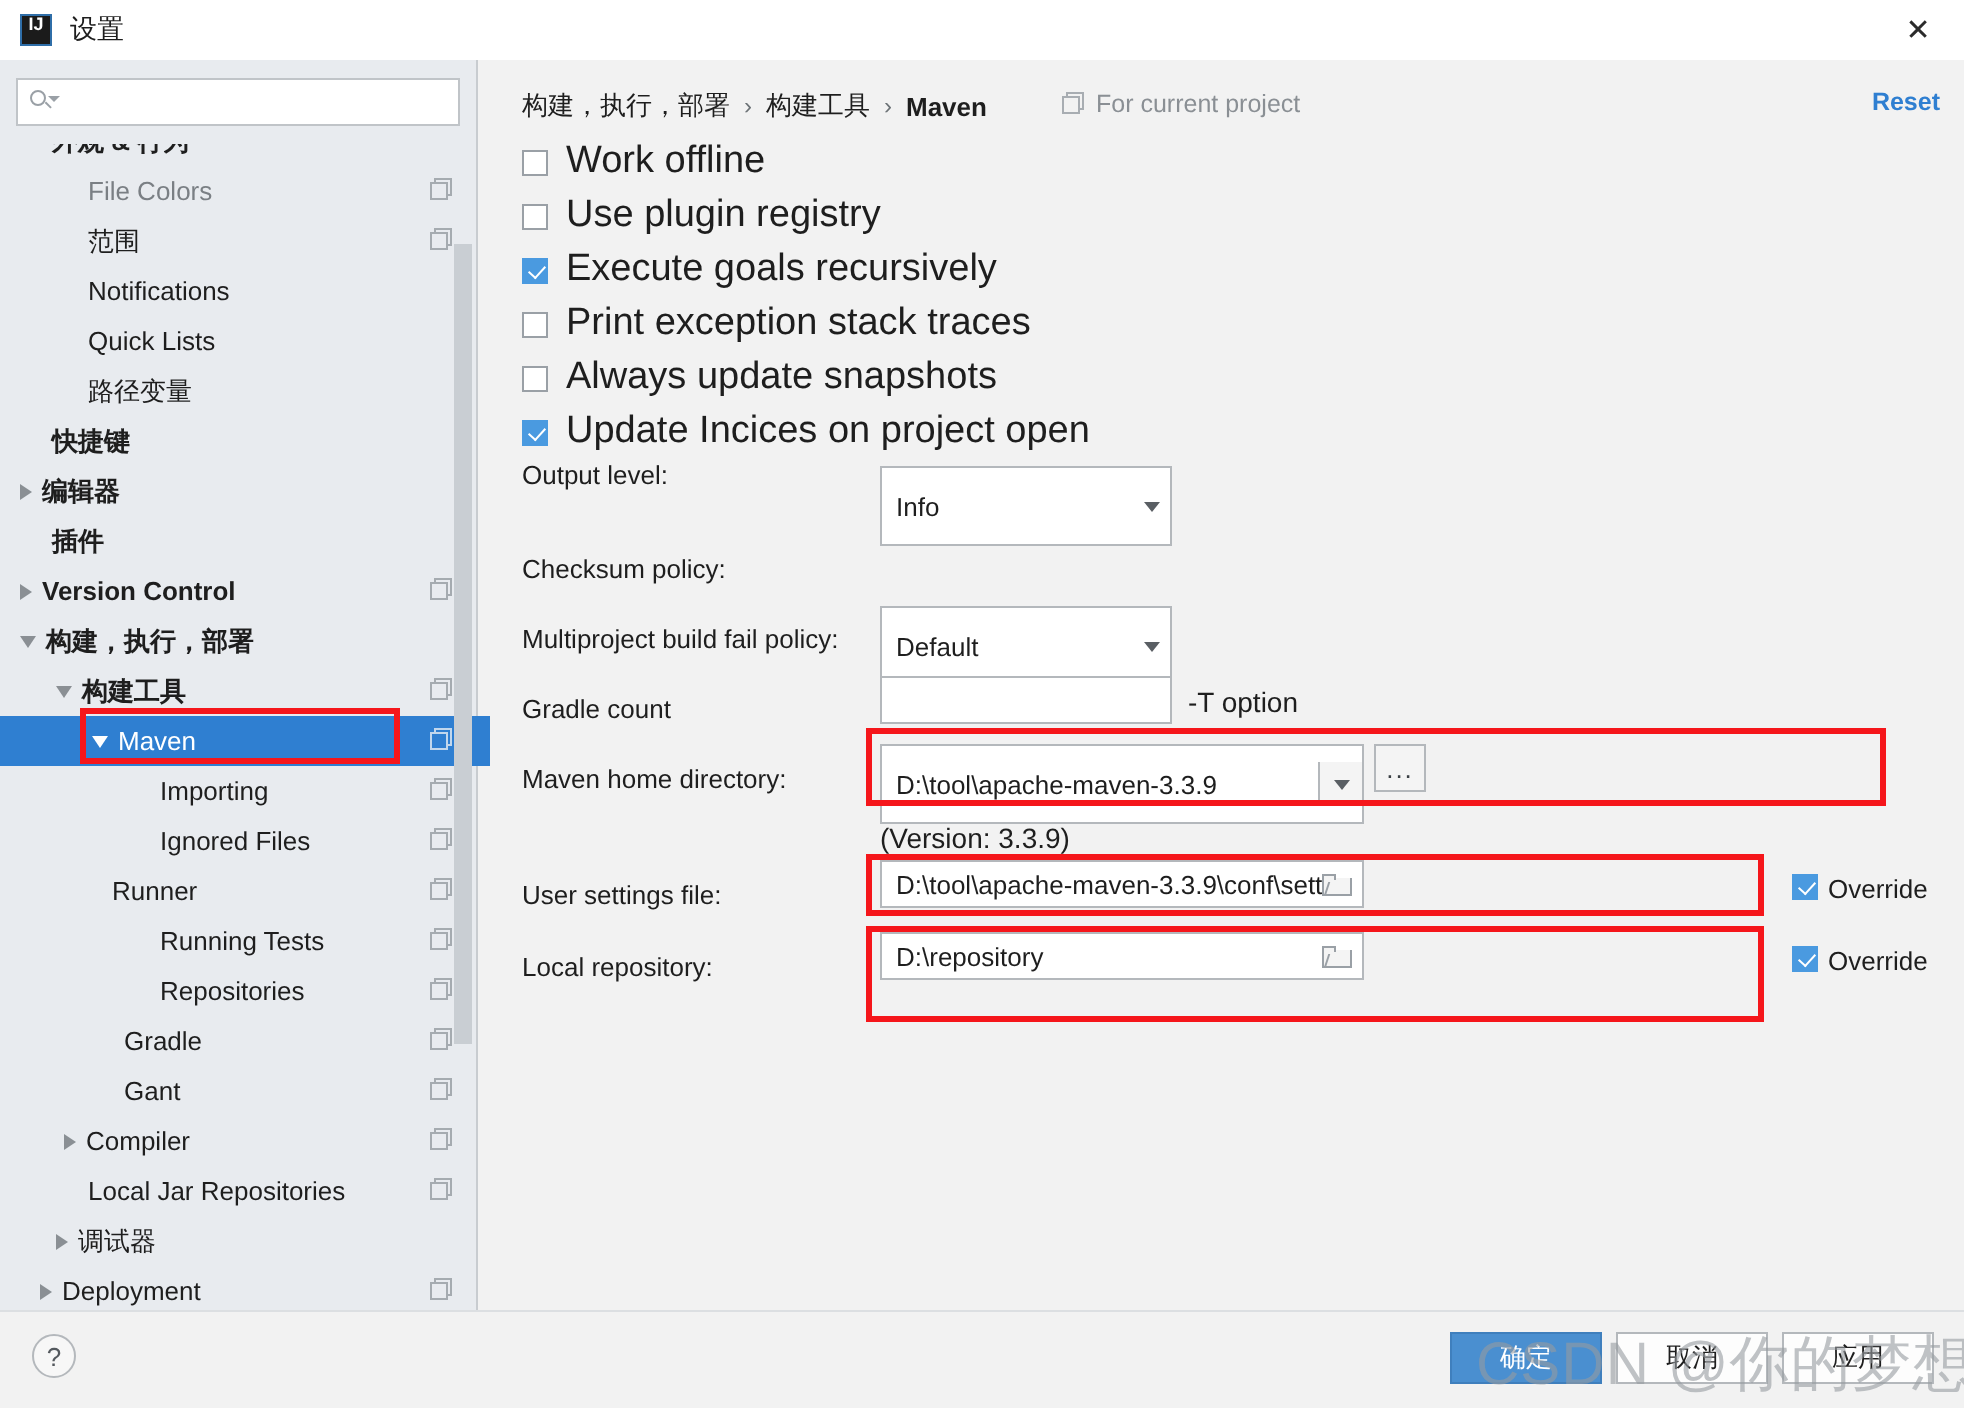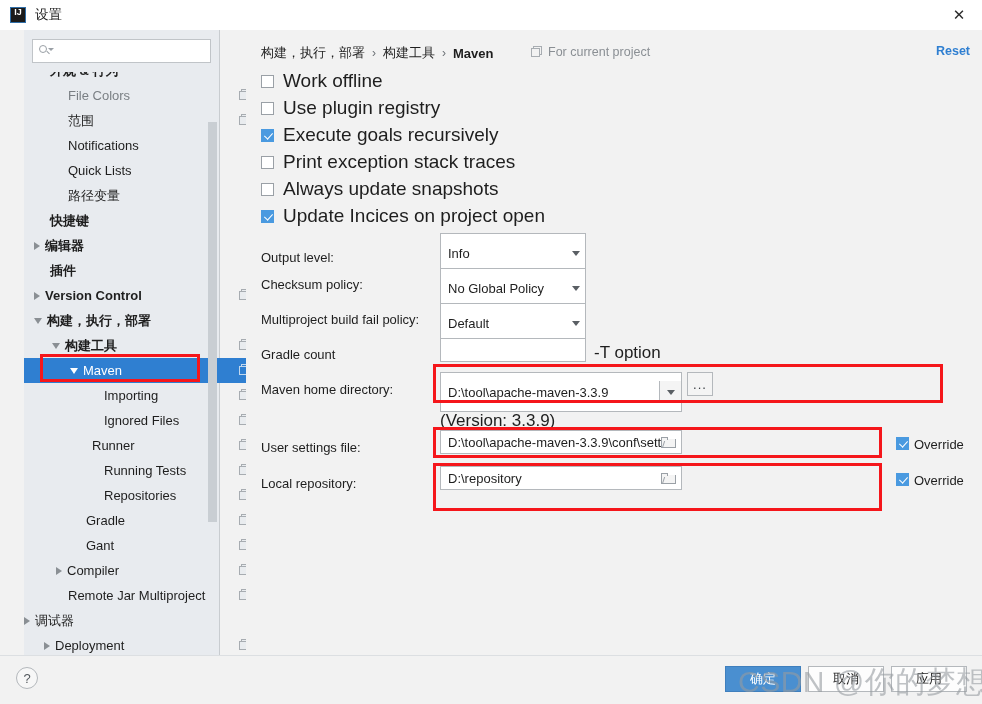--- a/index.html
+++ b/index.html
@@ -49,24 +49,23 @@
     position: absolute; right: 0; top: 0;
     width: 46px; height: 30px;
     display: flex; align-items: center; justify-content: center;
     font-size: 15px; color: #2b2b2b;
     cursor: default;
   }
 
   
   .sidebar {
     position: absolute; left: 0; top: 30px;
-    width: 196px; height: 625px;
+    width: 239px; height: 625px;
     background: #e8ebef;
     border-right: 1px solid #c8ccd0;
-    margin-left: 24px;
   }
   .search-wrap {
     margin: 9px 8px 0 8px;
     height: 24px;
     background: #ffffff;
     border: 1px solid #c0c4c8;
     display: flex; align-items: center;
     padding: 0 5px;
   }
   .search-icon { width: 14px; height: 14px; flex: none; position: relative; }
@@ -255,21 +254,21 @@
   .tfield {
     position: absolute;
     height: 24px;
     background: #ffffff;
     border: 1px solid #b4b8bc;
     display: flex; align-items: center;
     padding: 0 5px 0 7px;
     font-size: 13px;
   }
   .tfield .tval { flex: 1; white-space: nowrap; overflow: hidden; }
-  .hint { position: absolute; font-size: 17px; color: #1e1e1e; }
+  .hint { position: absolute; font-size: 14px; color: #1e1e1e; }
 
   .folder-ico { width: 15px; height: 12px; position: relative; flex: none; }
   .folder-ico .bd {
     position: absolute; left: 0; bottom: 0; width: 15px; height: 9px;
     border: 1.2px solid #9aa0a6; border-top: none;
     background: #f4f4f4;
   }
   .folder-ico .tab {
     position: absolute; left: 0; top: 1px; width: 7px; height: 3px;
     border: 1.2px solid #9aa0a6; border-bottom: none;
@@ -448,21 +447,21 @@
             </span>
           </div>
           <div class="tnode" style="padding-left: 64px;">
             <span class="twist none" style="width: 11px;"></span>
             <span class="tlabel">Ignored Files</span>
             <span class="copy-ico">
               <span class="b"></span>
               <span class="f"></span>
             </span>
           </div>
-          <div class="tnode" style="padding-left: 52px;">
+          <div class="tnode" style="padding-left: 40px;">
             <span class="twist none" style="width: 11px;"></span>
             <span class="tlabel">Runner</span>
             <span class="copy-ico">
               <span class="b"></span>
               <span class="f"></span>
             </span>
           </div>
           <div class="tnode" style="padding-left: 64px;">
             <span class="twist none" style="width: 11px;"></span>
             <span class="tlabel">Running Tests</span>
@@ -498,27 +497,27 @@
           <div class="tnode" style="padding-left: 32px;">
             <span class="twist closed"></span>
             <span class="tlabel">Compiler</span>
             <span class="copy-ico">
               <span class="b"></span>
               <span class="f"></span>
             </span>
           </div>
           <div class="tnode" style="padding-left: 28px;">
             <span class="twist none" style="width: 11px;"></span>
-            <span class="tlabel">Remote Jar Multiproject</span>
-            <span class="copy-ico">
-              <span class="b"></span>
-              <span class="f"></span>
-            </span>
-          </div>
-          <div class="tnode" style=" text-align: right;">
+            <span class="tlabel">Local Jar Repositories</span>
+            <span class="copy-ico">
+              <span class="b"></span>
+              <span class="f"></span>
+            </span>
+          </div>
+          <div class="tnode" style="padding-left: 28px; text-align: right;">
             <span class="twist closed"></span>
             <span class="tlabel">调试器</span>
           </div>
           <div class="tnode" style="padding-left: 20px;">
             <span class="twist closed"></span>
             <span class="tlabel">Deployment</span>
             <span class="copy-ico">
               <span class="b"></span>
               <span class="f"></span>
             </span>
@@ -568,38 +567,32 @@
     </div>
     <div class="cbrow" style="top:150px;">
       <span class="cbox"></span>
       <span class="cblabel">Always update snapshots</span>
     </div>
     <div class="cbrow" style="top:177px;">
       <span class="cbox checked"></span>
       <span class="cblabel">Update Incices on project open</span>
     </div>
 
-    <div class="frow" style="top:216px;">
+    <div class="frow" style="top:196px;">
       <span class="flabel">Output level:</span>
     </div>
     <div class="combo" style="left:194px; top:203px; width:146px;">
       <span class="cval">Info</span>
       <span class="carrow">
           <i></i>
         </span>
     </div>
 
     <div class="frow" style="top:243px;justify-content:center;">
       <span class="flabel">Checksum policy:</span>
-    </div>
-    <div class="combo" style="left:194px; top:238px; width:146px;">
-      <span class="cval">No Global Policy</span>
-      <span class="carrow">
-          <i></i>
-        </span>
     </div>
 
     <div class="frow" style="top:278px;">
       <span class="flabel">Multiproject build fail policy:</span>
     </div>
     <div class="combo" style="left:194px; top:273px; width:146px;">
       <span class="cval">Default</span>
       <span class="carrow">
           <i></i>
         </span>

